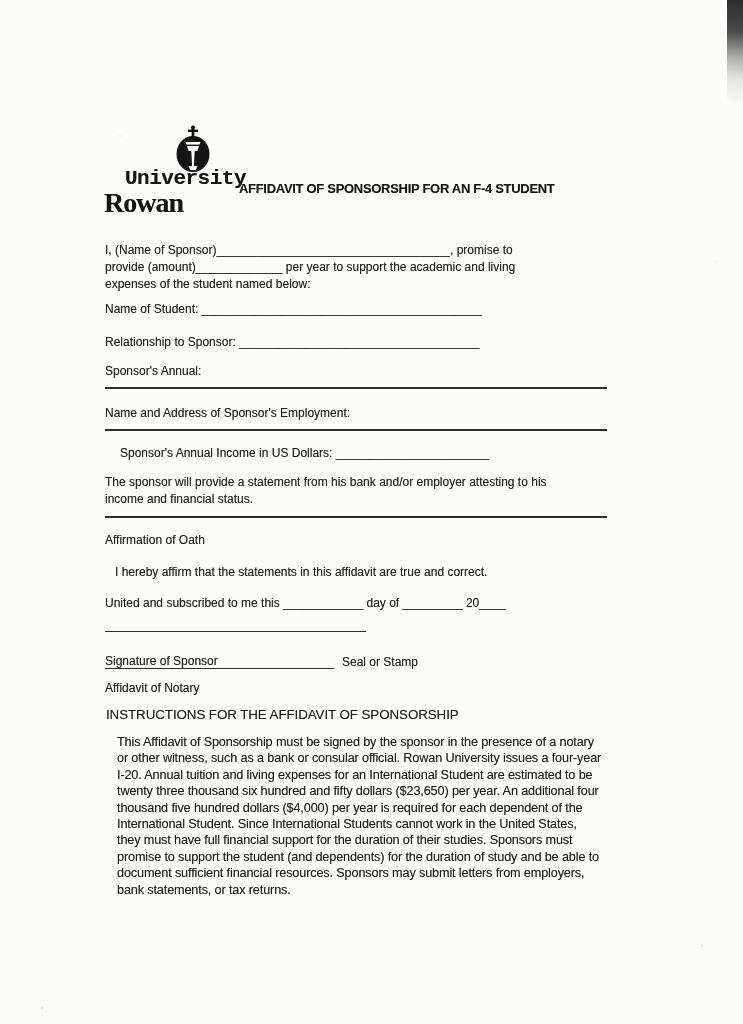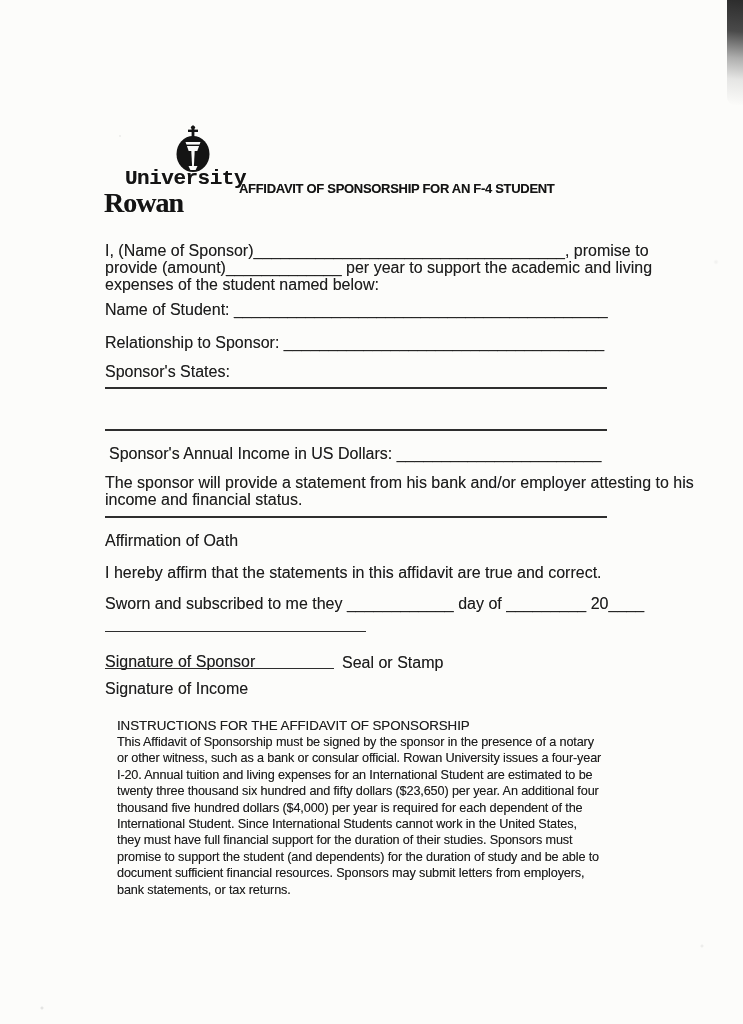--- a/index.html
+++ b/index.html
@@ -56,51 +56,51 @@
   }
   .torch-svg { position: absolute; left: 174px; top: 125px; }
 
   .doc-title {
     left: 239px; top: 181px;
     margin: 0;
     font-size: 13px; font-weight: bold; letter-spacing: -0.3px;
     color: #141414;
   }
 
-  .body-text { font-size: 16px; line-height: 17.2px; margin: 0; }
+  .body-text { font-size: 12px; line-height: 17.2px; margin: 0; }
   .intro       { left: 105px; top: 242px; }
   .student     { left: 105px; top: 301px; }
   .relation    { left: 105px; top: 334px; }
   .addr-label  { left: 105px; top: 363px; }
   .empl-label  { left: 105px; top: 405px; }
-  .income      { left: 109px; top: 445px; }
+  .income      { left: 120px; top: 445px; }
   .statement   { left: 105px; top: 474px; }
   .affirm-head { left: 105px; top: 532px; }
-  .hereby      { left: 105px; top: 564px; }
+  .hereby      { left: 115px; top: 564px; }
   .sworn       { left: 105px; top: 595px; }
 
   .rule {
     position: absolute;
     left: 105px;
     border-top: 2px solid #2e2e2e;
     height: 0;
   }
   .rule-addr   { top: 387px; width: 502px; }
   .rule-empl   { top: 429px; width: 502px; }
   .rule-div    { top: 516px; width: 502px; }
   .rule-sig    { top: 631px; width: 261px; border-top-width: 1.6px; }
   .rule-notary { top: 668px; width: 229px; border-top-width: 1.6px; }
 
   .sig-sponsor-label { left: 105px; top: 653px; }
   .seal-label        { left: 342px; top: 654px; }
   .sig-notary-label  { left: 105px; top: 680px; }
 
   .instr-head {
     left: 105px; top: 706px;
-    font-size: 13.4px; letter-spacing: -0.1px; margin: 12px;
+    font-size: 13.4px; letter-spacing: -0.1px; margin: 1px;
   }
   .instr-body {
     left: 105px; top: 722px;
     font-size: 12.7px; line-height: 16.4px; letter-spacing: -0.15px;
     margin: 12px;
   }
 </style>
 </head>
 <body>
 
@@ -128,44 +128,45 @@
   <h1 class="abs ink doc-title">AFFIDAVIT OF SPONSORSHIP FOR AN F-4 STUDENT</h1>
 
   <p class="abs ink body-text intro">I, (Name of Sponsor)___________________________________, promise to
 provide (amount)_____________ per year to support the academic and living
 expenses of the student named below:</p>
 
   <div class="abs ink body-text student">Name of Student: __________________________________________</div>
 
   <div class="abs ink body-text relation">Relationship to Sponsor: ____________________________________</div>
 
-  <div class="abs ink body-text addr-label">Sponsor's States:</div>
+  <div class="abs ink body-text addr-label">Sponsor's Annual:</div>
   <div class="rule rule-addr"></div>
 
+  <div class="abs ink body-text empl-label">Name and Address of Sponsor's Employment:</div>
   <div class="rule rule-empl"></div>
 
   <div class="abs ink body-text income">Sponsor's Annual Income in US Dollars: _______________________</div>
 
   <p class="abs ink body-text statement">The sponsor will provide a statement from his bank and/or employer attesting to his
 income and financial status.</p>
 
   <div class="rule rule-div"></div>
 
   <div class="abs ink body-text affirm-head">Affirmation of Oath</div>
 
   <div class="abs ink body-text hereby">I hereby affirm that the statements in this affidavit are true and correct.</div>
 
-  <div class="abs ink body-text sworn">Sworn and subscribed to me they ____________ day of _________ 20____</div>
+  <div class="abs ink body-text sworn">United and subscribed to me this ____________ day of _________ 20____</div>
 
   <div class="rule rule-sig"></div>
   <div class="abs ink body-text sig-sponsor-label">Signature of Sponsor</div>
 
   <div class="rule rule-notary"></div>
   <div class="abs ink body-text seal-label">Seal or Stamp</div>
-  <div class="abs ink body-text sig-notary-label">Signature of Income</div>
+  <div class="abs ink body-text sig-notary-label">Affidavit of Notary</div>
 
   <div class="abs ink instr-head">INSTRUCTIONS FOR THE AFFIDAVIT OF SPONSORSHIP</div>
 
   <p class="abs ink instr-body">This Affidavit of Sponsorship must be signed by the sponsor in the presence of a notary
 or other witness, such as a bank or consular official. Rowan University issues a four-year
 I-20. Annual tuition and living expenses for an International Student are estimated to be
 twenty three thousand six hundred and fifty dollars ($23,650) per year. An additional four
 thousand five hundred dollars ($4,000) per year is required for each dependent of the
 International Student. Since International Students cannot work in the United States,
 they must have full financial support for the duration of their studies. Sponsors must

